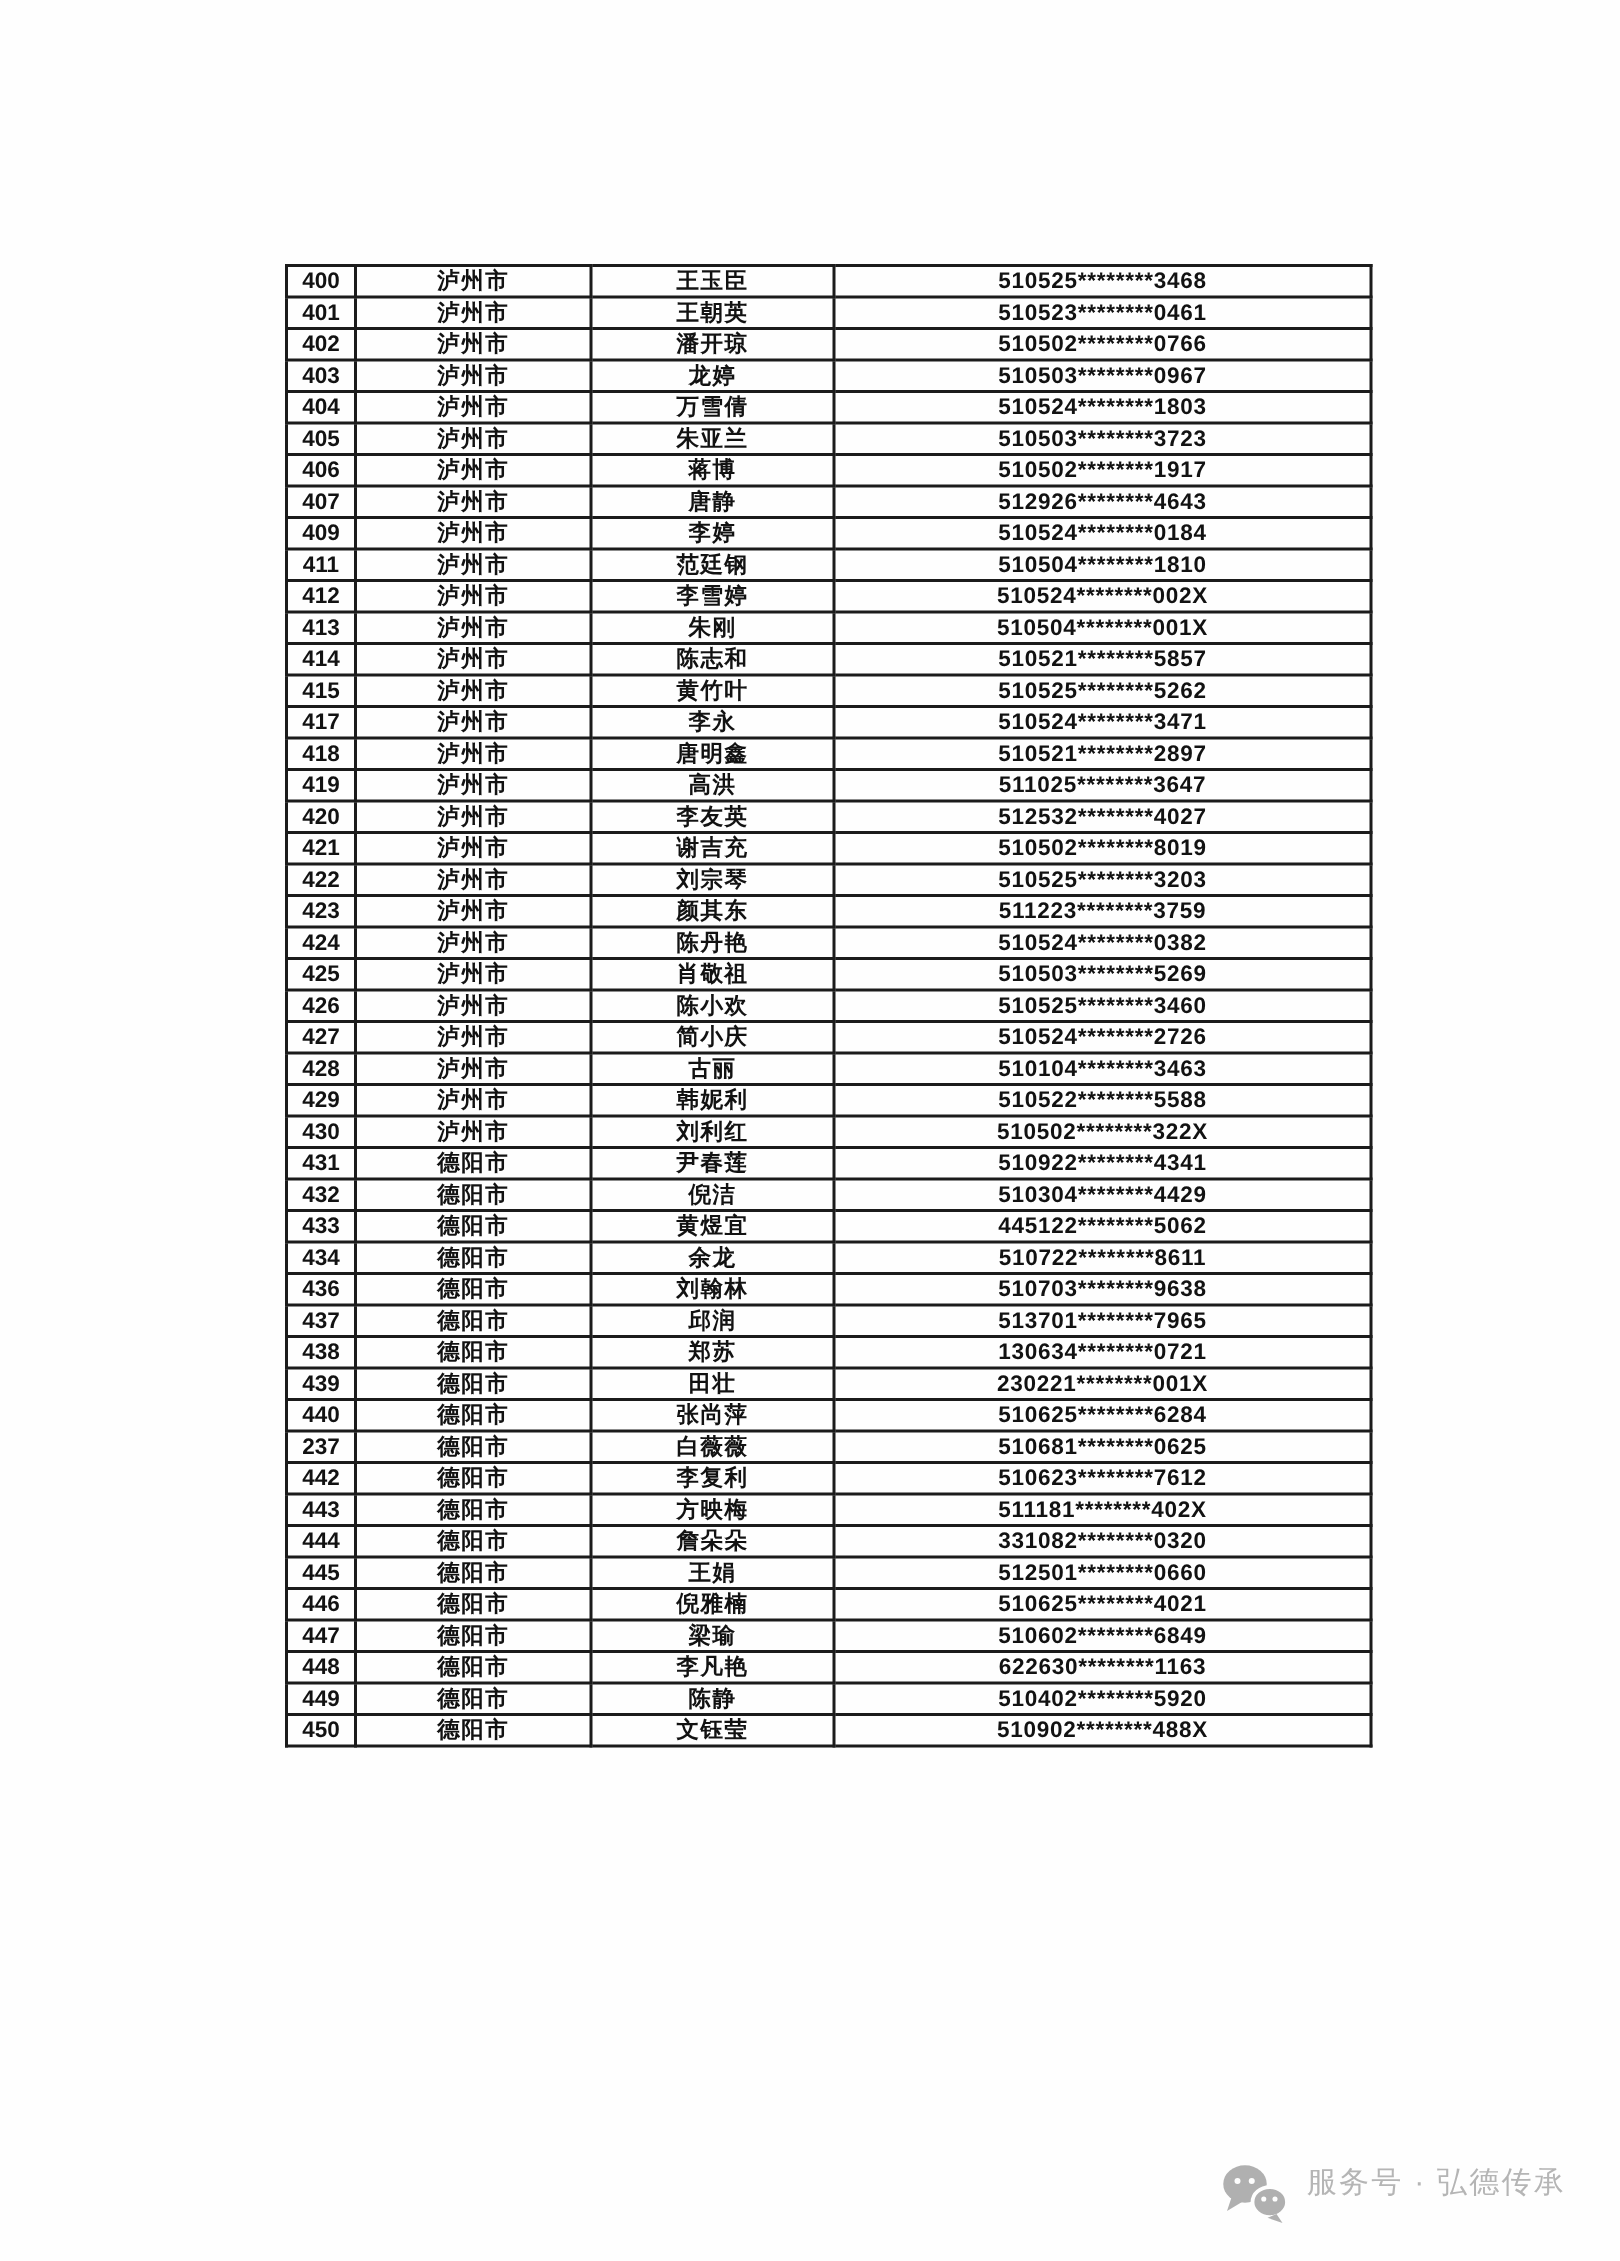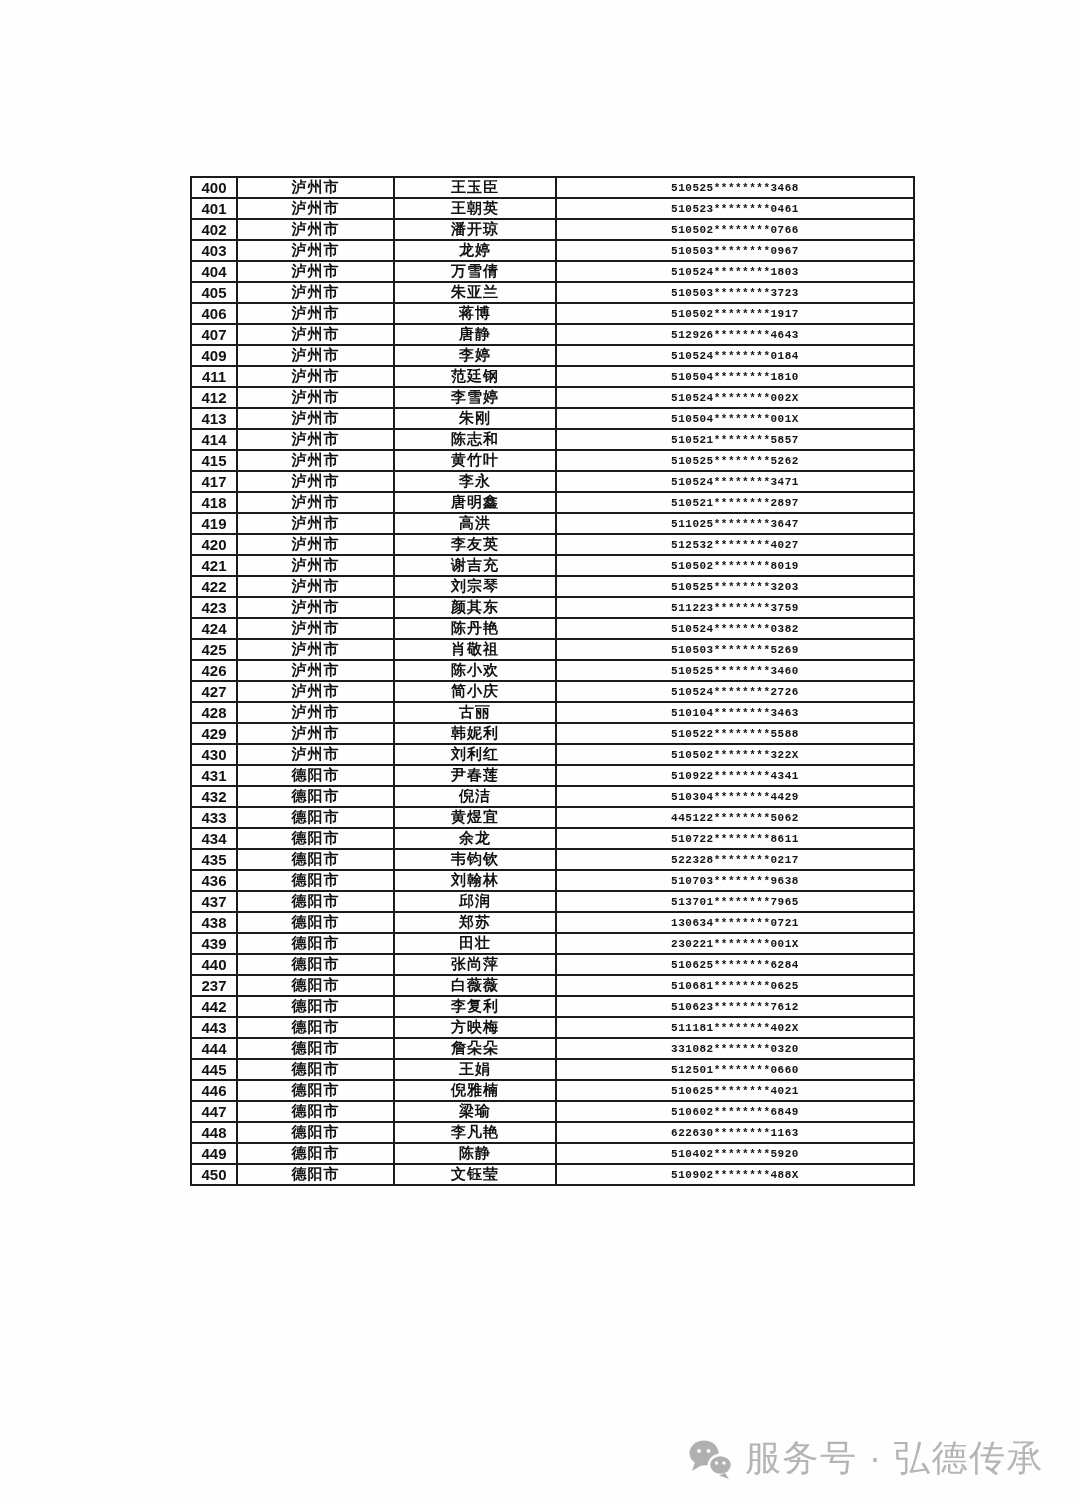--- a/index.html
+++ b/index.html
@@ -35,32 +35,32 @@
     font-family: "Liberation Sans", sans-serif;
     font-size: 15px;
     font-weight: 600;
   }
   td.col-city, td.col-name {
     font-size: 15px;
     font-weight: 700;
     letter-spacing: 1px;
   }
   td.col-id {
-    font-family: Liberation Mono, monospace;
-    font-size: 11px;
+    font-family: Liberation Sans, sans-serif;
+    font-size: 15px;
     font-weight: 600;
     letter-spacing: 0.5px;
   }
   .watermark {
     position: absolute;
     right: 36px; bottom: 24px;
     display: flex;
-    align-items: center;
+    align-items: flex-start;
     gap: 10px;
-    font-size: 36px;
+    font-size: 20px;
     letter-spacing: 1.5px;
     user-select: none;
   }
   .watermark .wm-text { white-space: nowrap; }
   .watermark svg { display: block; }
 </style>
 </head>
 <body>
 
 <div class="page">
@@ -257,26 +257,20 @@
           <td class="col-no">433</td>
           <td class="col-city">德阳市</td>
           <td class="col-name">黄煜宜</td>
           <td class="col-id">445122********5062</td>
         </tr>
         <tr>
           <td class="col-no">434</td>
           <td class="col-city">德阳市</td>
           <td class="col-name">余龙</td>
           <td class="col-id">510722********8611</td>
-        </tr>
-        <tr>
-          <td class="col-no">435</td>
-          <td class="col-city">德阳市</td>
-          <td class="col-name">韦钧钦</td>
-          <td class="col-id">522328********0217</td>
         </tr>
         <tr>
           <td class="col-no">436</td>
           <td class="col-city">德阳市</td>
           <td class="col-name">刘翰林</td>
           <td class="col-id">510703********9638</td>
         </tr>
         <tr>
           <td class="col-no">437</td>
           <td class="col-city">德阳市</td>

